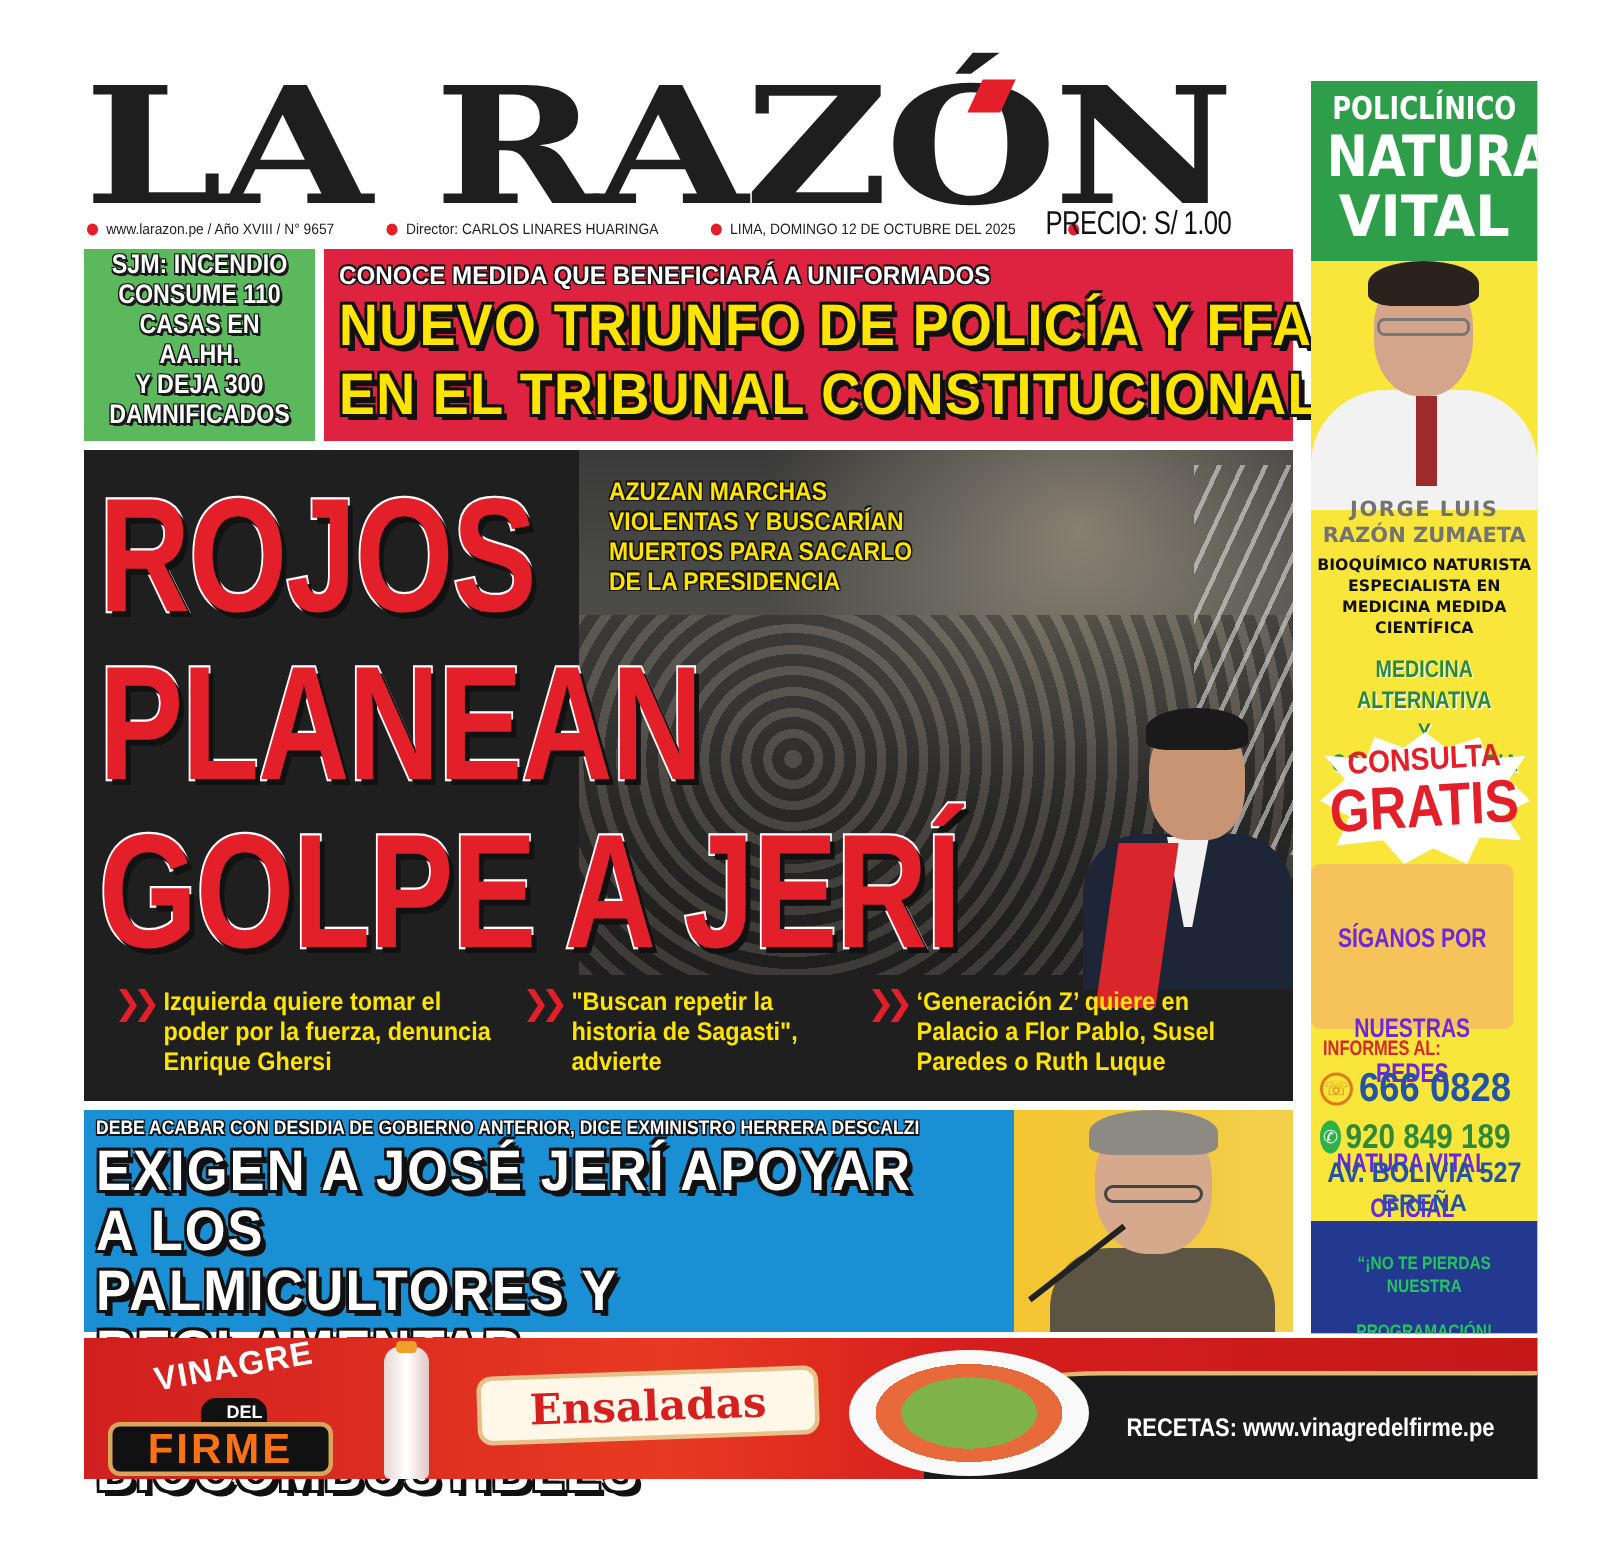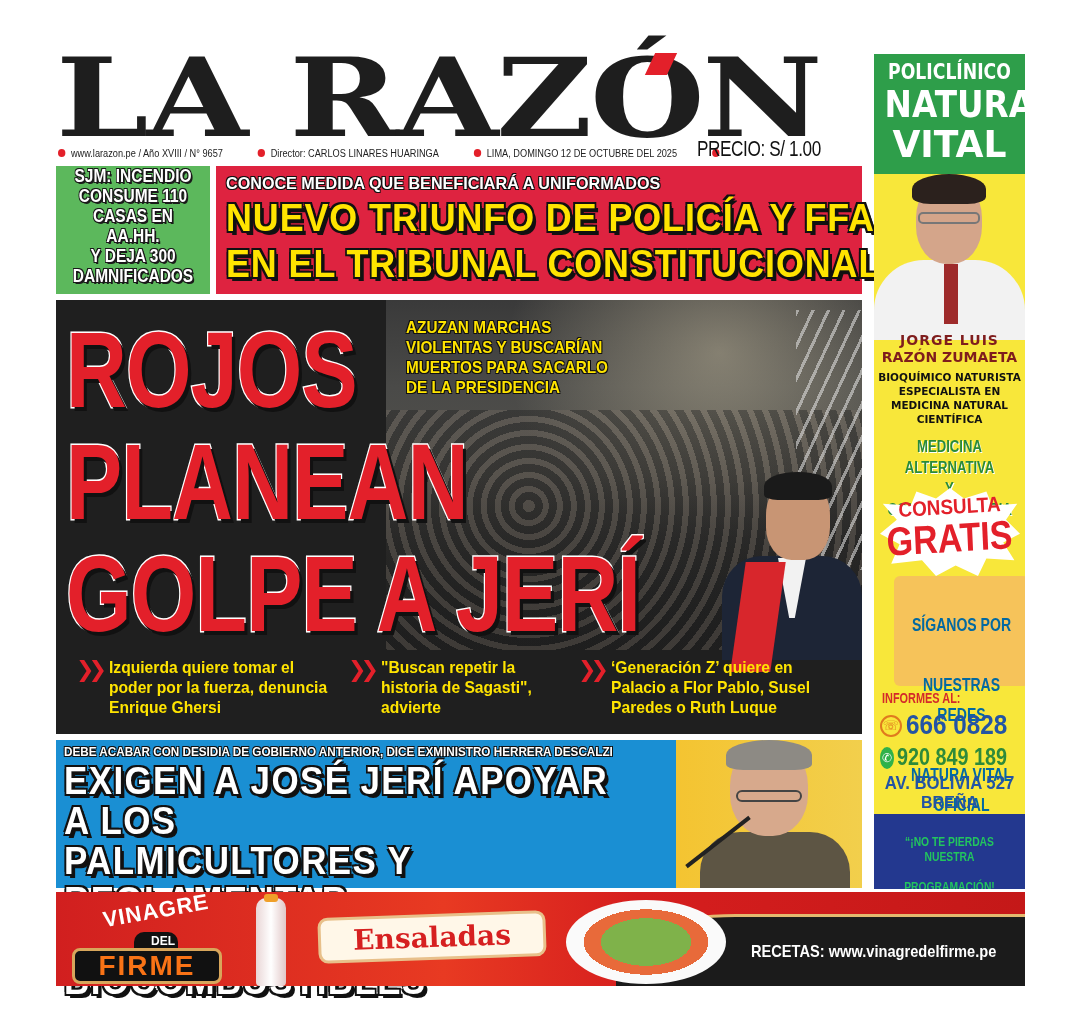--- a/index.html
+++ b/index.html
@@ -65,28 +65,28 @@
   .ad-top { position:absolute; left:0; top:0; width:151px; height:120px; background:#2e9e4a; text-align:center; padding-top:6px; }
   .ad-top .l1 { font-family:"DejaVu Sans", sans-serif; font-weight:700; font-size:21px; color:#fff; line-height:24px; transform:scaleX(0.82); }
   .ad-top .l2 { font-family:"DejaVu Sans", sans-serif; font-weight:700; font-size:38px; color:#fff; line-height:40px; transform:scaleX(0.86); }
   .ad-top .l3 { font-family:"DejaVu Sans", sans-serif; font-weight:700; font-size:38px; color:#fff; line-height:40px; transform:scaleX(0.95); }
   .ad-doc { position:absolute; left:0; top:120px; width:151px; height:158px; }
   .ad-doc .head { position:absolute; left:42px; top:6px; width:66px; height:84px; border-radius:45%; background:#d4a58a; }
   .ad-doc .hair { position:absolute; left:38px; top:0; width:74px; height:30px; border-radius:50% 50% 25% 25%; background:#2b211d; }
   .ad-doc .glasses { position:absolute; left:44px; top:38px; width:62px; height:12px; border:2px solid #777; border-radius:5px; }
   .ad-doc .coat { position:absolute; left:0; top:86px; width:151px; height:80px; border-radius:50px 50px 0 0; background:#f2f2f2; }
   .ad-doc .tie { position:absolute; left:70px; top:90px; width:14px; height:60px; background:#9e2b2b; }
-  .ad-name { position:absolute; left:0; top:278px; width:151px; text-align:center; font-family:"DejaVu Sans", sans-serif; font-weight:700; color:#7f1d1d; font-size:14px; line-height:17px; }
+  .ad-name { position:absolute; left:0; top:278px; width:151px; text-align:center; font-family:"DejaVu Sans", sans-serif; font-weight:700; color:#737373; font-size:14px; line-height:17px; }
   .ad-name .n1 { letter-spacing:1px; }
   .ad-spec { position:absolute; left:0; top:316px; width:151px; text-align:center; font-family:"DejaVu Sans", sans-serif; font-weight:700; color:#111; font-size:10.5px; line-height:14px; white-space:pre-line; }
   .ad-alt { position:absolute; left:0; top:382px; width:151px; text-align:center; font-family:"Liberation Sans", sans-serif; font-weight:700; color:#2a8a3a; font-size:16px; line-height:21px; white-space:pre-line; transform:scaleX(0.82); text-shadow:1px 1px 0 #fff; }
   .ad-burst { position:absolute; left:6px; top:434px; width:140px; height:88px; background:#ffffff; clip-path:polygon(50% 0,60% 12%,76% 4%,80% 20%,98% 18%,90% 36%,100% 52%,88% 62%,96% 82%,76% 80%,70% 100%,54% 88%,40% 100%,30% 82%,8% 86%,14% 64%,0 52%,12% 36%,2% 18%,22% 20%,26% 4%,40% 12%); }
   .ad-consulta { position:absolute; left:0; top:442px; width:151px; text-align:center; font-family:"Liberation Sans", sans-serif; font-weight:700; color:#e3202a; font-size:21px; line-height:22px; transform:scaleX(0.9) rotate(-3deg); }
   .ad-gratis { position:absolute; left:0; top:462px; width:151px; text-align:center; font-family:"Liberation Sans", sans-serif; font-weight:700; color:#e3202a; font-size:40px; line-height:44px; transform:scaleX(0.85) rotate(-3deg); }
-  .ad-follow { position:absolute; left:20px; top:522px; width:135px; height:110px; background:#f6c35a; border-radius:6px; text-align:center; font-family:"Liberation Sans", sans-serif; font-weight:700; color:#0369a1; font-size:18px; line-height:30px; padding-top:4px; white-space:pre-line; }
+  .ad-follow { position:absolute; left:0; top:522px; width:135px; height:110px; background:#f6c35a; border-radius:6px; text-align:center; font-family:"Liberation Sans", sans-serif; font-weight:700; color:#6d28d9; font-size:18px; line-height:30px; padding-top:4px; white-space:pre-line; }
   .ad-follow span { display:block; transform:scaleX(0.78); }
   .ad-inf { position:absolute; left:8px; top:636px; font-family:"Liberation Sans", sans-serif; font-weight:700; color:#d42a2a; font-size:14px; transform:scaleX(0.78); transform-origin:left top; }
   .ad-phone { position:absolute; left:6px; top:656px; width:145px; display:flex; align-items:center; }
   .ad-phone .ic { width:22px; height:22px; border:2px solid #e07a1e; border-radius:50%; margin-right:4px; display:flex; align-items:center; justify-content:center; color:#e07a1e; font-size:13px; }
   .ad-phone .num { font-family:"Liberation Sans", sans-serif; font-weight:700; font-size:27px; color:#2354a4; transform:scaleX(0.9); transform-origin:left center; white-space:nowrap; }
   .ad-wa { position:absolute; left:6px; top:690px; width:145px; display:flex; align-items:center; }
   .ad-wa .ic { width:22px; height:22px; background:#2fb14a; border-radius:50%; margin-right:3px; display:flex; align-items:center; justify-content:center; color:#fff; font-size:12px; }
   .ad-wa .num { font-family:"Liberation Sans", sans-serif; font-weight:700; font-size:23px; color:#2e8a3a; transform:scaleX(0.86); transform-origin:left center; white-space:nowrap; }
   .ad-addr { position:absolute; left:0; top:718px; width:151px; text-align:center; font-family:"Liberation Sans", sans-serif; font-weight:700; color:#2354a4; font-size:19px; line-height:22px; transform:scaleX(0.88); white-space:nowrap; }
   .ad-dist { position:absolute; left:0; top:740px; width:151px; text-align:center; font-family:"Liberation Sans", sans-serif; font-weight:700; color:#2354a4; font-size:16px; line-height:18px; }
@@ -203,21 +203,21 @@
     <div class="head"></div>
     <div class="hair"></div>
     <div class="glasses"></div>
   </div>
   <div class="ad-name">
     <div class="n1">JORGE LUIS</div>
     <div>RAZÓN ZUMAETA</div>
   </div>
   <div class="ad-spec">BIOQUÍMICO NATURISTA
 ESPECIALISTA EN
-MEDICINA NATURAL
+MEDICINA MEDIDA
 CIENTÍFICA</div>
   <div class="ad-alt">MEDICINA ALTERNATIVA
 Y COMPLEMENTARIA</div>
   <div class="ad-burst"></div>
   <div class="ad-consulta">CONSULTA</div>
   <div class="ad-gratis">GRATIS</div>
   <div class="ad-follow">
     <span>SÍGANOS POR</span>
     <span>NUESTRAS REDES</span>
     <span>NATURA VITAL OFICIAL</span>

